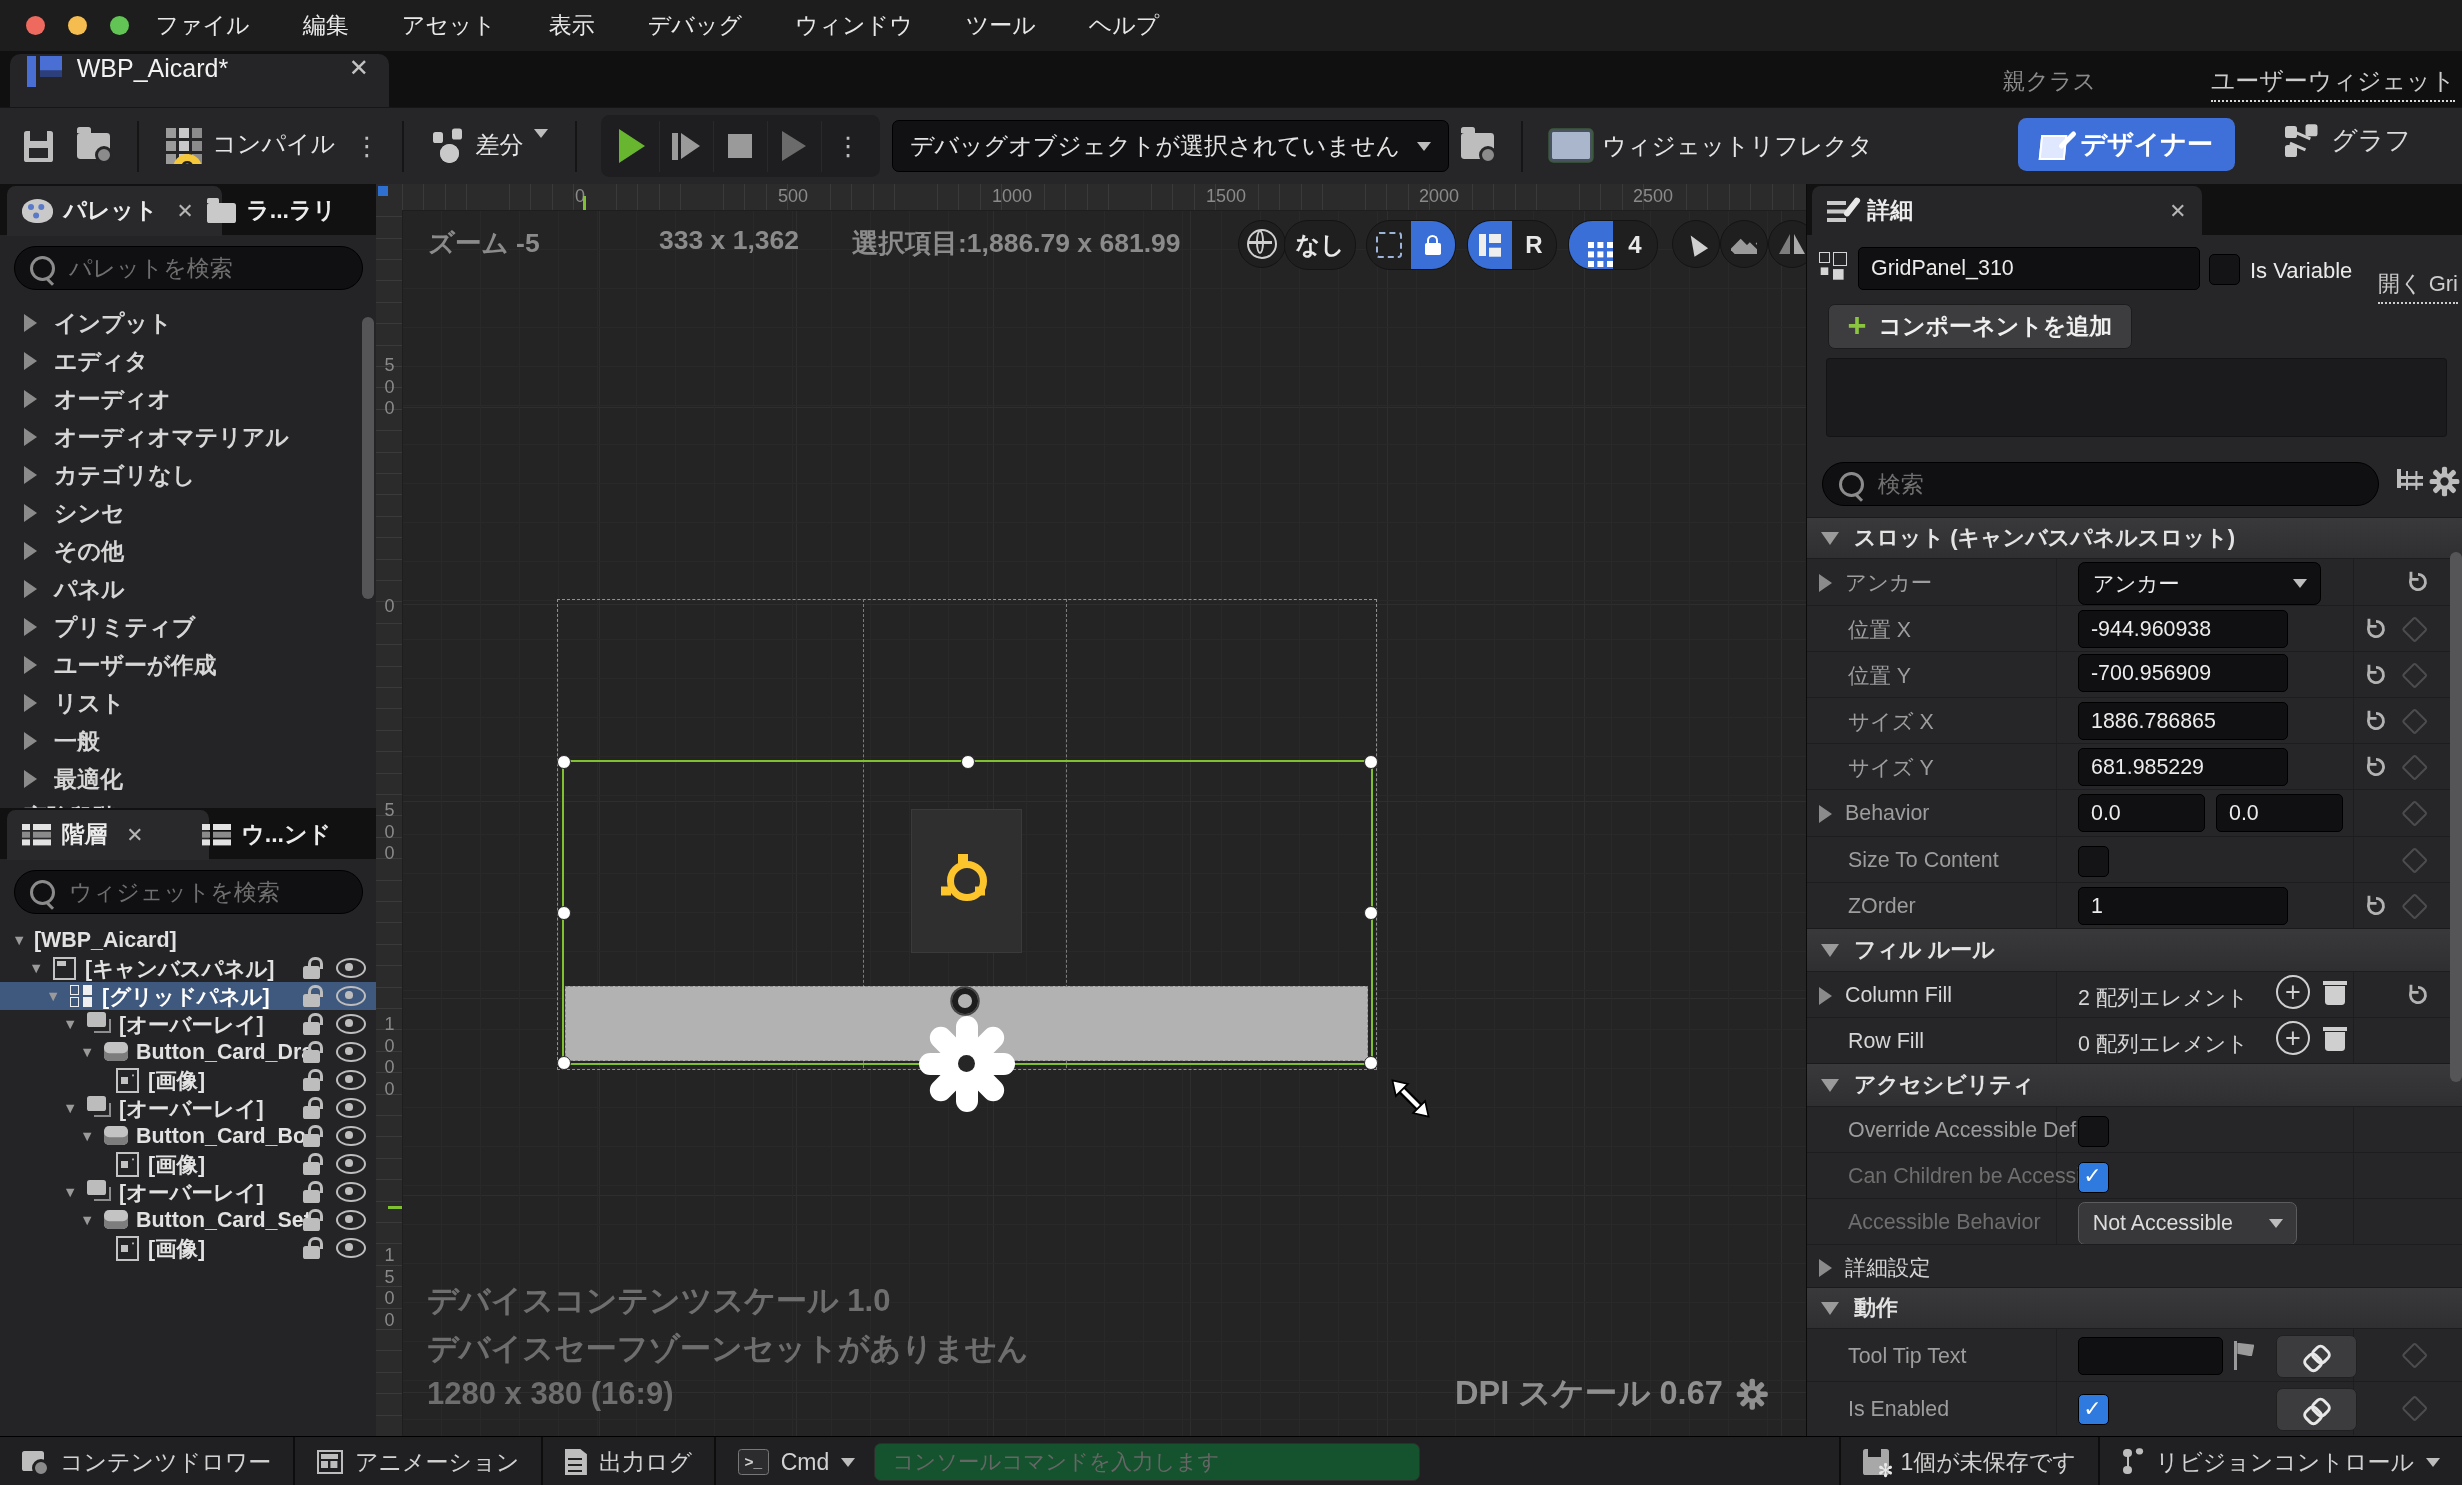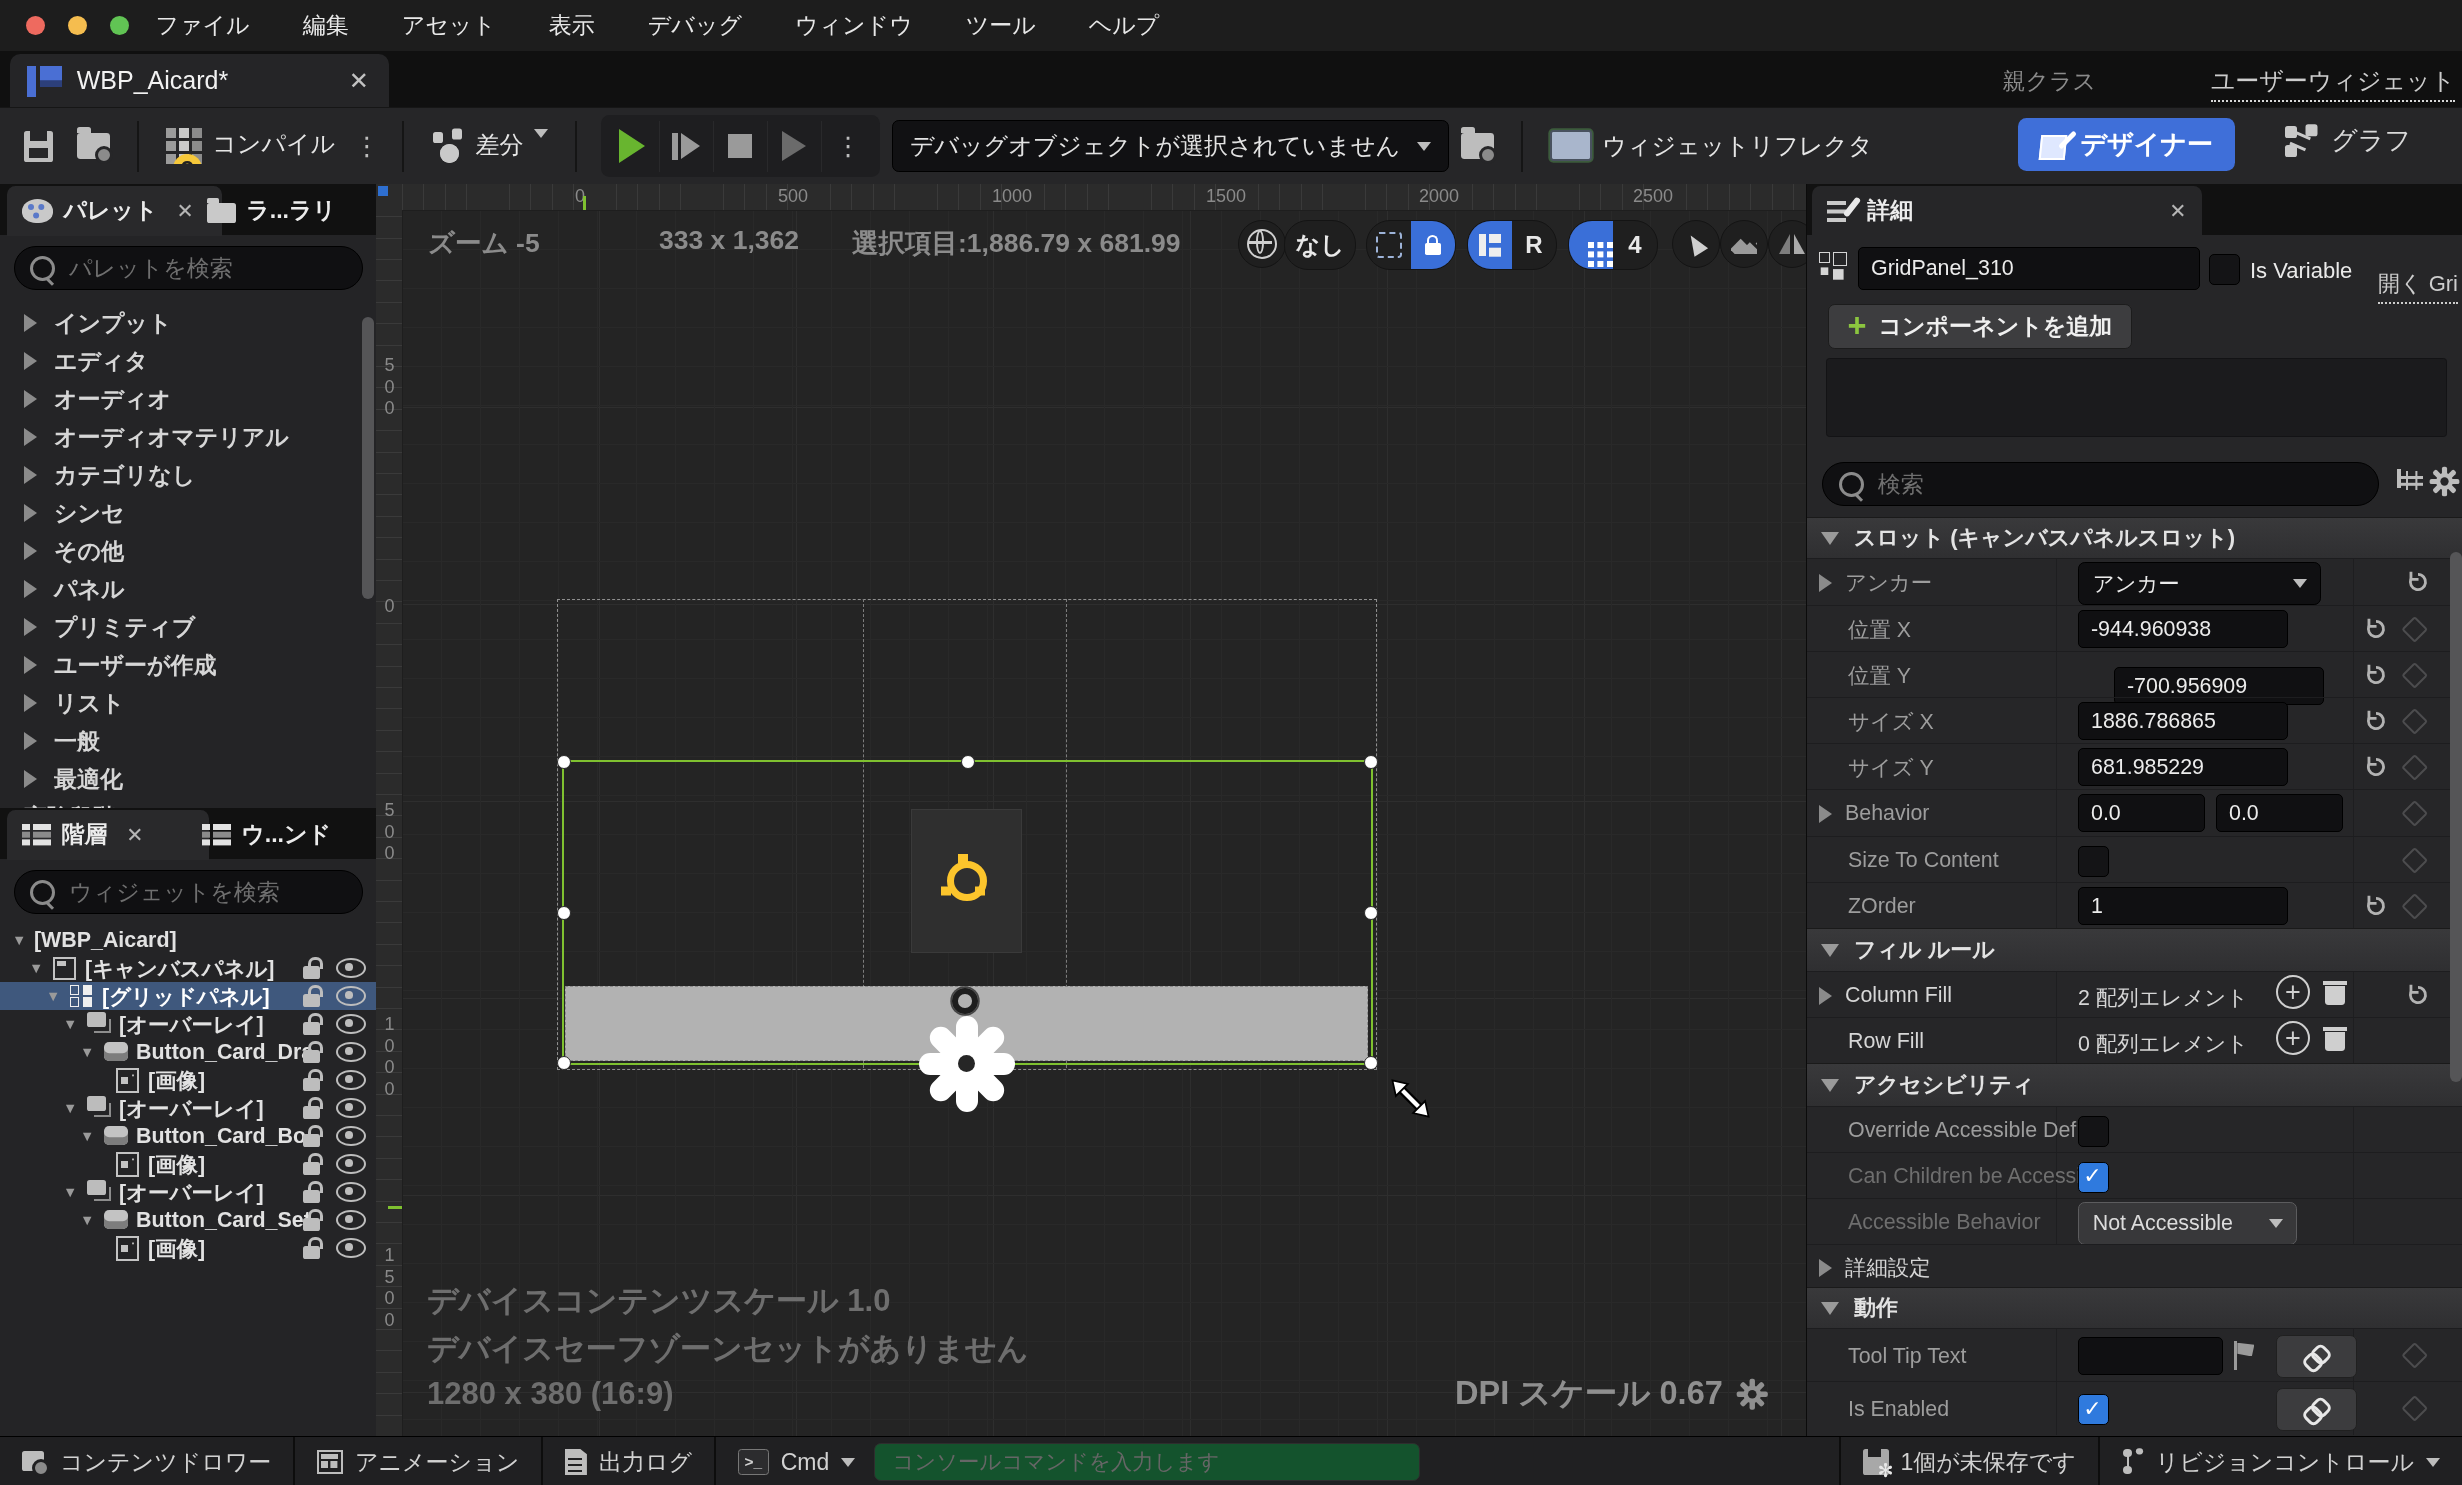--- a/index.html
+++ b/index.html
@@ -9,21 +9,21 @@
 
   
   .menubar{position:absolute;left:0;top:0;width:2462px;height:51px;background:#1d1d1d;display:flex;align-items:center;}
   .tl{width:19px;height:19px;border-radius:50%;margin-left:23px;flex:none;}
   .tl.r{background:#ee6a5f;margin-left:26px}.tl.y{background:#f5bd4f}.tl.g{background:#61c454}
   .menu-item{font-size:23px;color:#e8e8e8;padding:0 26.5px;white-space:nowrap;}
   .menu-item:first-of-type{margin-left:44px;}
 
   
   .tabstrip{position:absolute;left:0;top:51px;width:2462px;height:56px;background:#101010;}
-  .asset-tab{position:absolute;left:10.3px;top:3.4px;width:379px;height:53px;background:#252527;border-radius:10.3px 10.3px 0 0;display:flex;align-items:center;}
+  .asset-tab{position:absolute;left:10.3px;top:3.4px;width:379px;height:53px;background:#252527;border-radius:10.3px 10.3px 0 0;display:flex;align-items:flex-start;}
   .wbp-icon{width:34px;height:34px;margin-left:17px;position:relative;flex:none;}
   .wbp-icon::before{content:"";position:absolute;left:0;top:1.7px;width:8.5px;height:31px;background:#4a6fd4;}
   .wbp-icon::after{content:"";position:absolute;left:13px;top:1.7px;width:21.4px;height:21.4px;background:#4a6fd4;box-shadow:inset 0 -6.8px 0 #2c3f7a;}
   .asset-tab-label{font-size:25px;color:#f2f2f2;margin-left:15.4px;}
   .tab-close{margin-left:auto;margin-right:20.5px;color:#c2c2c2;font-size:24px;}
   .parent-label{position:absolute;right:366px;top:15.4px;font-size:23px;color:#8b8b8b;}
   .parent-link{position:absolute;right:6.8px;top:13.7px;font-size:24px;color:#cdcdcd;border-bottom:2.6px dotted #d8d8d8;padding-bottom:3.4px;}
 
   
   .toolbar{position:absolute;left:0;top:108px;width:2462px;height:76px;background:#262628;border-bottom:1.7px solid #0c0c0c;display:flex;align-items:center;}
@@ -740,21 +740,21 @@
       <input class="din" style="left: 271px; top: 4.3px; width: 210px;" value="-944.960938">
       <svg class="revert" style="left:556px;" viewBox="0 0 24 24">
           <path d="M12 5a7 7 0 1 1-6.5 4.3" fill="none" stroke="#b3b3b3" stroke-width="2.6"></path>
           <path d="M5.5 2.5v7h7" fill="none" stroke="#b3b3b3" stroke-width="2.6"></path>
         </svg>
       <span class="dia" style="left:598px;"></span>
     </div>
 
     <div class="drow" style="top:467px;height:46px;">
       <span class="dlabel">位置 Y</span>
-      <input class="din" style="left: 271px; top: 15px; width: 210px; margin-left: 36px;" value="-700.956909">
+      <input class="din" style="left: 271px; top: 2px; width: 210px;" value="-700.956909">
       <svg class="revert" style="left:556px;" viewBox="0 0 24 24">
           <path d="M12 5a7 7 0 1 1-6.5 4.3" fill="none" stroke="#b3b3b3" stroke-width="2.6"></path>
           <path d="M5.5 2.5v7h7" fill="none" stroke="#b3b3b3" stroke-width="2.6"></path>
         </svg>
       <span class="dia" style="left:598px;"></span>
     </div>
 
     <div class="drow" style="top:513px;height:46px;">
       <span class="dlabel">サイズ X</span>
       <input class="din" style="left: 271px; top: 4.3px; width: 210px;" value="1886.786865">

